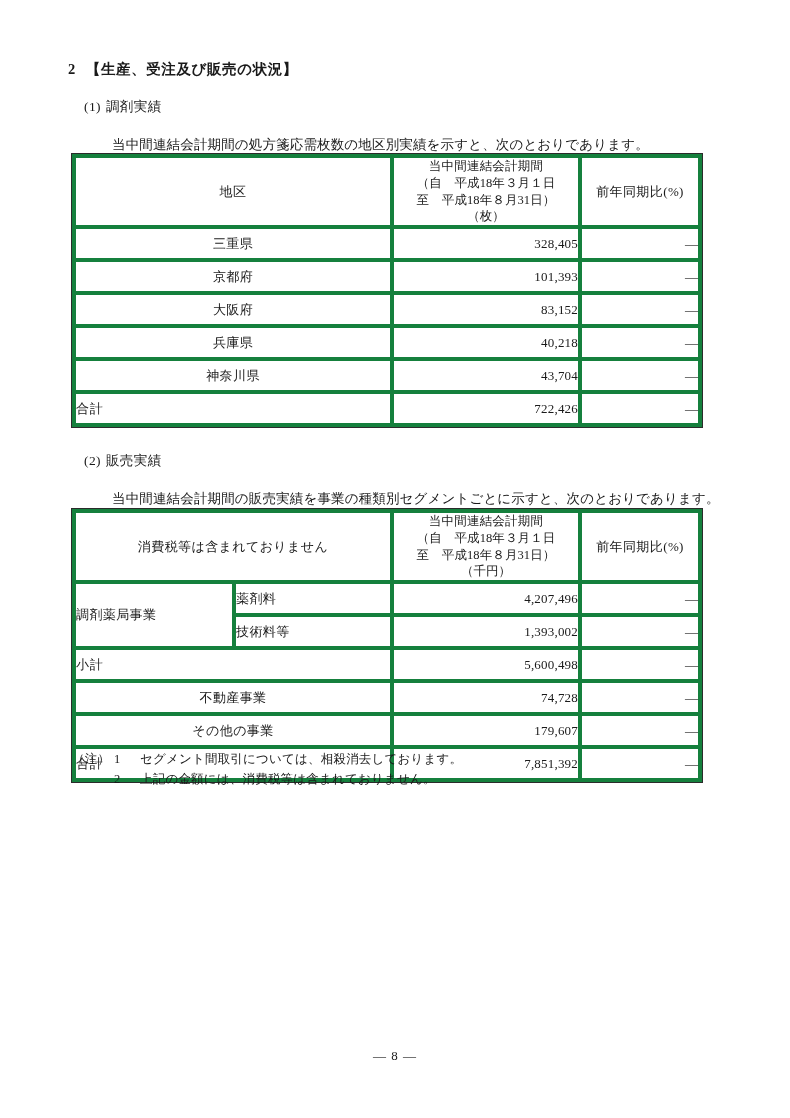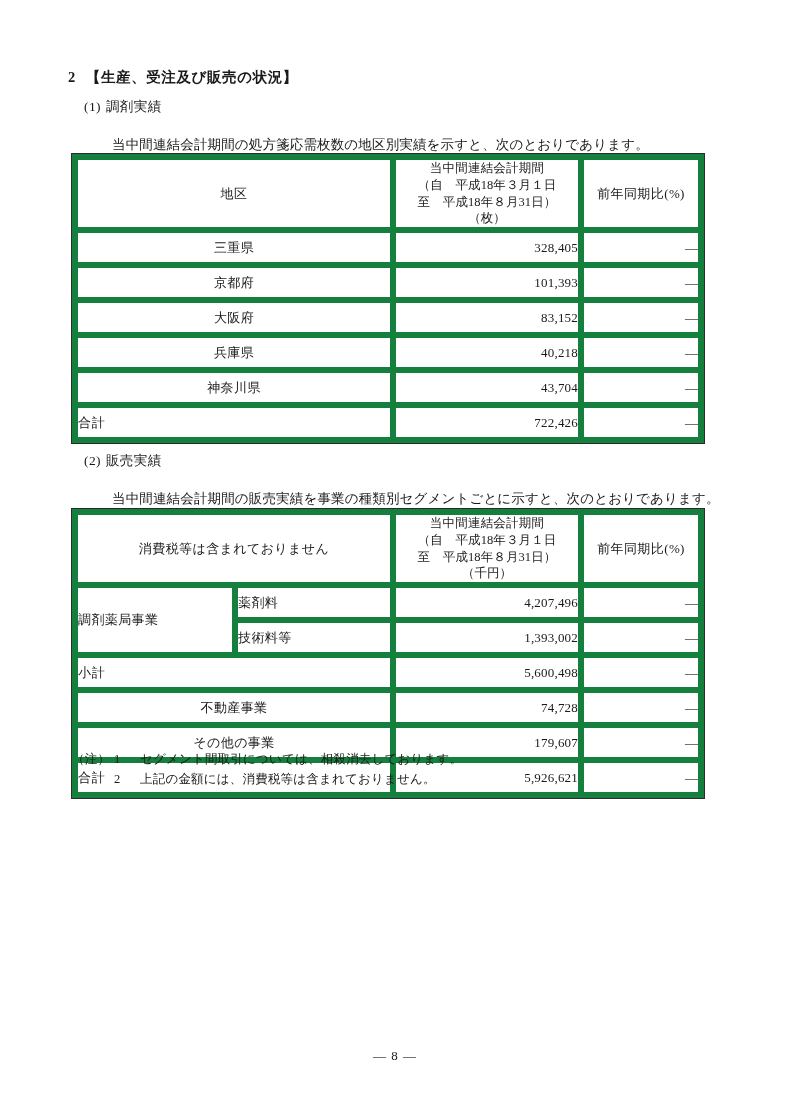--- a/index.html
+++ b/index.html
@@ -18,21 +18,21 @@
     height: 1118px;
     background: #ffffff;
     overflow: hidden;
     box-sizing: border-box;
   }
 
   
   .sec-title {
     position: absolute;
     left: 68px;
-    top: 68px;
+    top: 60px;
     font-size: 14.5px;
     font-weight: bold;
     letter-spacing: 0.6px;
     white-space: nowrap;
   }
   .sec-title .num { margin-right: 10px; }
 
   .sub-title {
     position: absolute;
     left: 84px;
@@ -62,21 +62,21 @@
     width: 626px;
     border-collapse: collapse;
     table-layout: fixed;
     font-size: 13px;
     background: #fff;
   }
   #table-1 { top: 154px; }
   #table-2 { top: 509px; }
 
   .tbl td, .tbl th {
-    border: 6px solid #15803d;
+    border: 4px solid #15803d;
     padding: 0;
     font-weight: normal;
     vertical-align: middle;
     background: #fff;
   }
   
   .tbl {
     outline: 1px solid #2b2b2b;
     outline-offset: 0px;
     box-shadow: 0 0 0 0.6px #2b2b2b;
@@ -276,21 +276,21 @@
         <td class="num-cell">74,728</td>
         <td class="dash-cell">—</td>
       </tr>
       <tr>
         <td class="row-label" colspan="2">その他の事業</td>
         <td class="num-cell">179,607</td>
         <td class="dash-cell">—</td>
       </tr>
       <tr>
         <td class="row-total-label" colspan="2">合計</td>
-        <td class="num-cell">5,926,621</td>
+        <td class="num-cell">7,851,392</td>
         <td class="dash-cell">—</td>
       </tr>
     </tbody>
   </table>
 
   <div class="notes">
     <span class="note-row">
       <span class="note-tag">（注）</span><span class="note-idx">1</span><span>セグメント間取引については、相殺消去しております。</span>
     </span>
     <span class="note-row">

